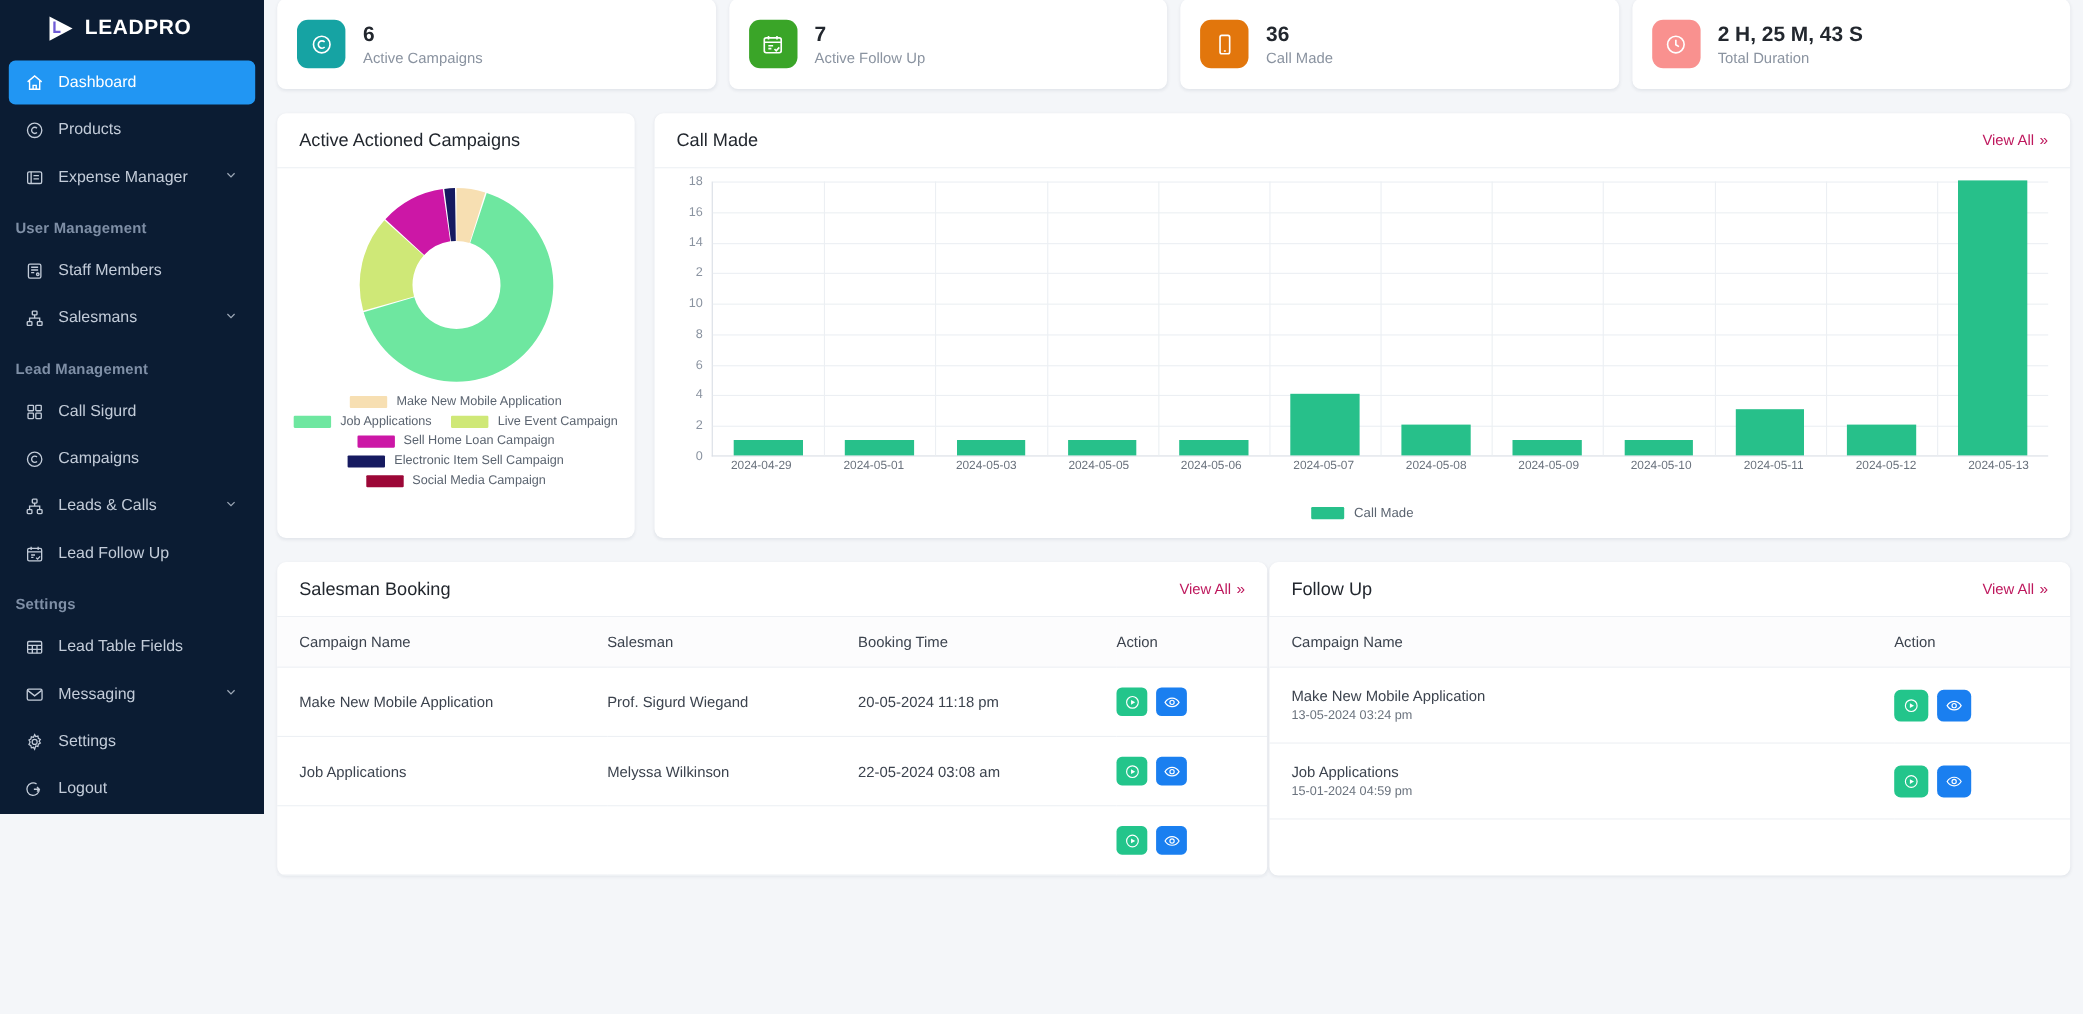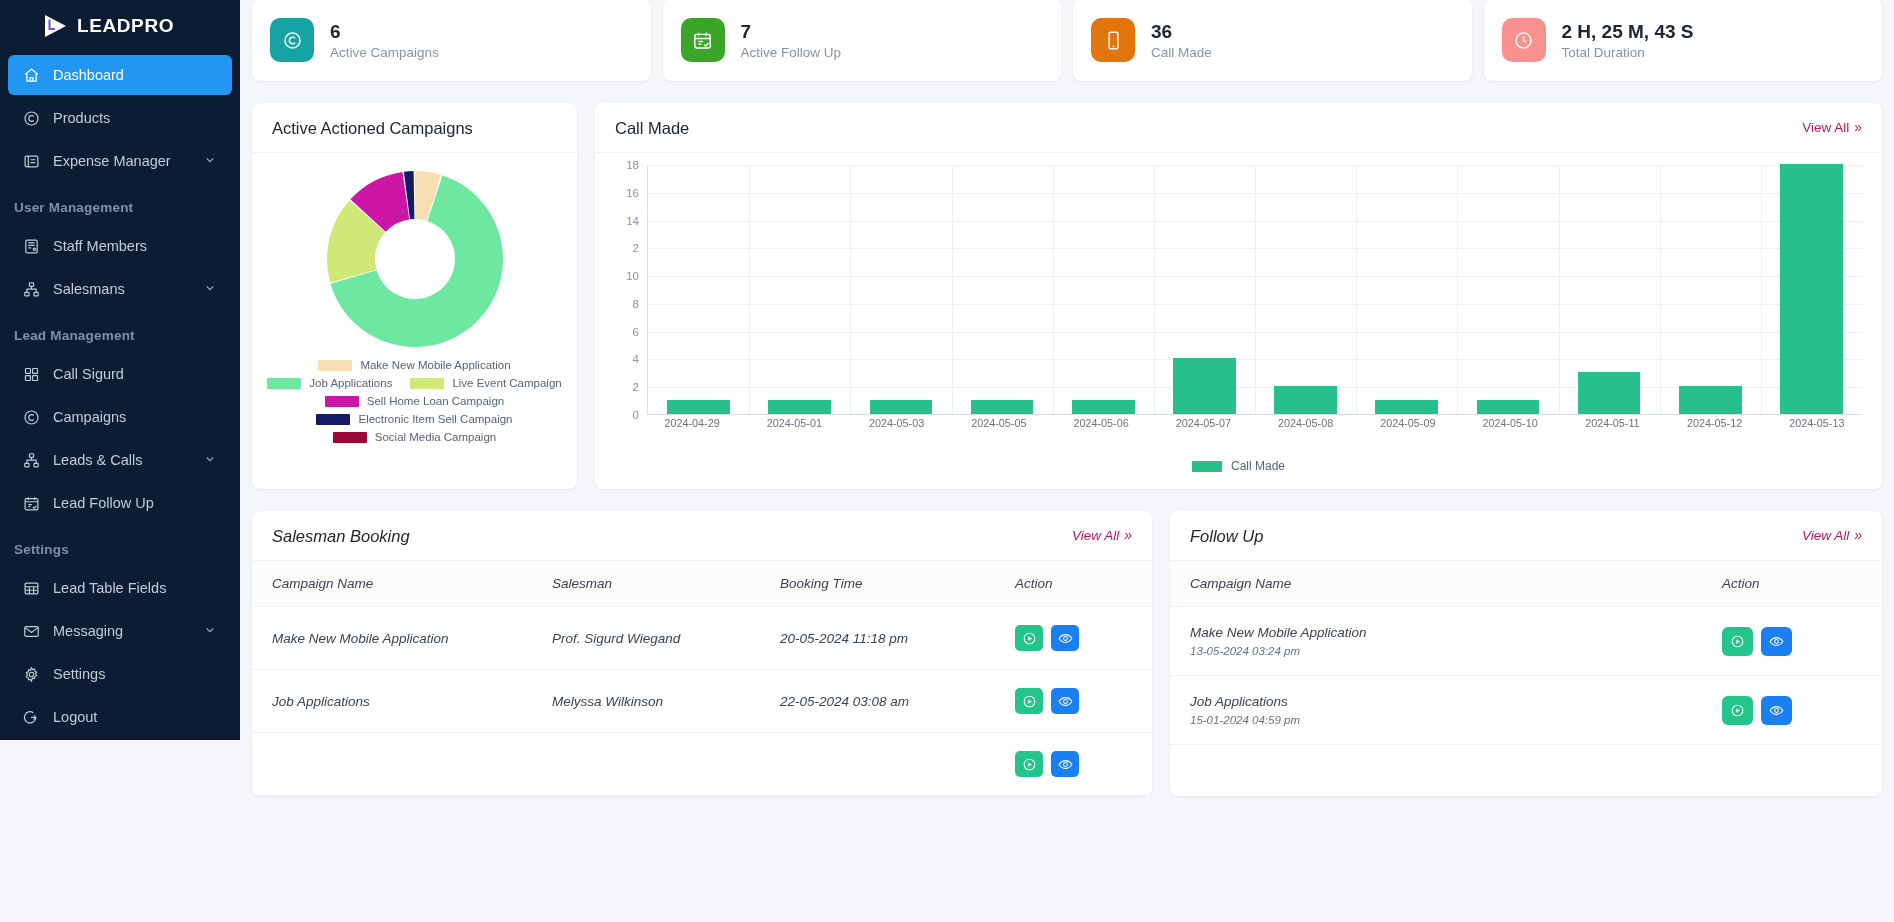--- a/index.html
+++ b/index.html
@@ -140,21 +140,21 @@
     display: flex;
     gap: 12px;
   }
   .xlab { flex: 1; text-align: center; font-size: 10.8px; color: #6b737e; }
   .chart-legend {
     display: flex; justify-content: center; align-items: center; gap: 9px;
     margin-top: 16px; font-size: 12px; color: #5b6470;
   }
   .chart-legend .sw { width: 30px; height: 11px; background: #27c08a; }
 
-  .bot-row { display: flex; gap: 18px; margin-top: 22px; font-style: italic; }
+  .bot-row { display: flex; gap: 2px; margin-top: 22px; }
   .booking-card { width: 900px; min-width: 900px; }
   .followup-card { flex: 1; }
 
   table { width: 100%; border-collapse: collapse; }
   th {
     text-align: left; font-size: 13.5px; font-weight: normal; color: #3c434e;
     padding: 15px 0 15px 0; border-bottom: 1px solid #edf0f4; background: #fcfcfd;
   }
   td {
     font-size: 13.5px; color: #3c434e;

